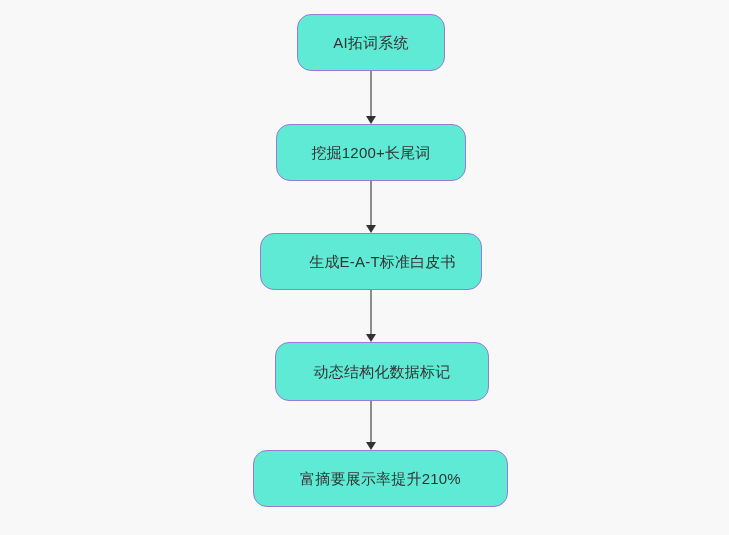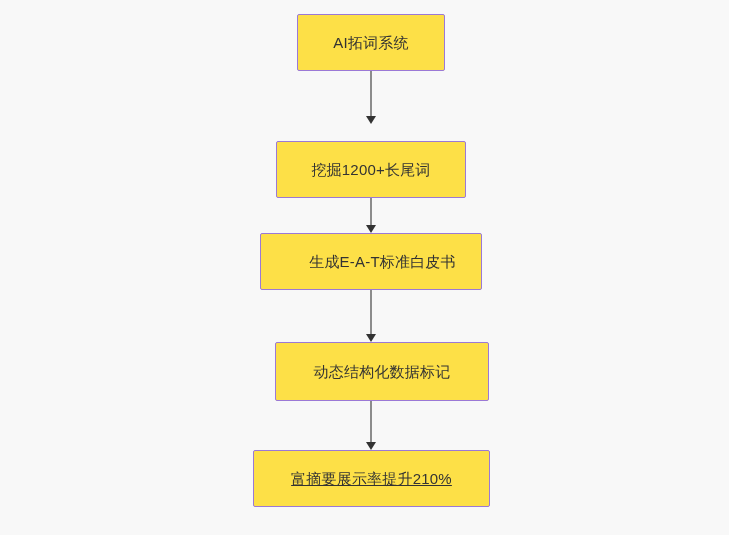--- a/index.html
+++ b/index.html
@@ -14,23 +14,23 @@
     overflow: hidden;
   }
   #flowchart {
     position: relative;
     width: 729px;
     height: 535px;
   }
   .node {
     position: absolute;
     box-sizing: border-box;
-    background: #fde047;
+    background: #5eead4;
     border: 1.6px solid #9b79d6;
-    border-radius: 2px;
+    border-radius: 14px;
     display: flex;
     align-items: center;
     justify-content: center;
     color: #333333;
     font-size: 15px;
     line-height: 1.2;
     letter-spacing: 0.2px;
     white-space: nowrap;
   }
   .node-label {
@@ -75,25 +75,25 @@
       <div class="edge-line" style="height: 44px;"></div>
       <div class="edge-arrow" style="top: 44px;"></div>
     </div>
     <div class="edge" style="left: 371px; top: 399px;">
       <div class="edge-line" style="height: 43px;"></div>
       <div class="edge-arrow" style="top: 43px;"></div>
     </div>
     <div class="node" style="left: 297px; top: 14px; width: 148px; height: 57px;">
       <span class="node-label">AI拓词系统</span>
     </div>
-    <div class="node" style="left: 276px; top: 124px; width: 190px; height: 57px; margin-top: 17px;">
+    <div class="node" style="left: 276px; top: 124px; width: 190px; height: 57px;">
       <span class="node-label">挖掘1200+长尾词</span>
     </div>
     <div class="node" style="left: 260px; top: 233px; width: 222px; height: 57px; padding-left: 23px;">
       <span class="node-label">生成E-A-T标准白皮书</span>
     </div>
     <div class="node" style="left: 275px; top: 342px; width: 214px; height: 59px;">
       <span class="node-label">动态结构化数据标记</span>
     </div>
-    <div class="node" style="left: 253px; top: 450px; width: 237px; height: 57px; text-decoration: underline;">
+    <div class="node" style="left: 253px; top: 450px; width: 255px; height: 57px;">
       <span class="node-label">富摘要展示率提升210%</span>
     </div>
   </div>
 
 </body></html>

